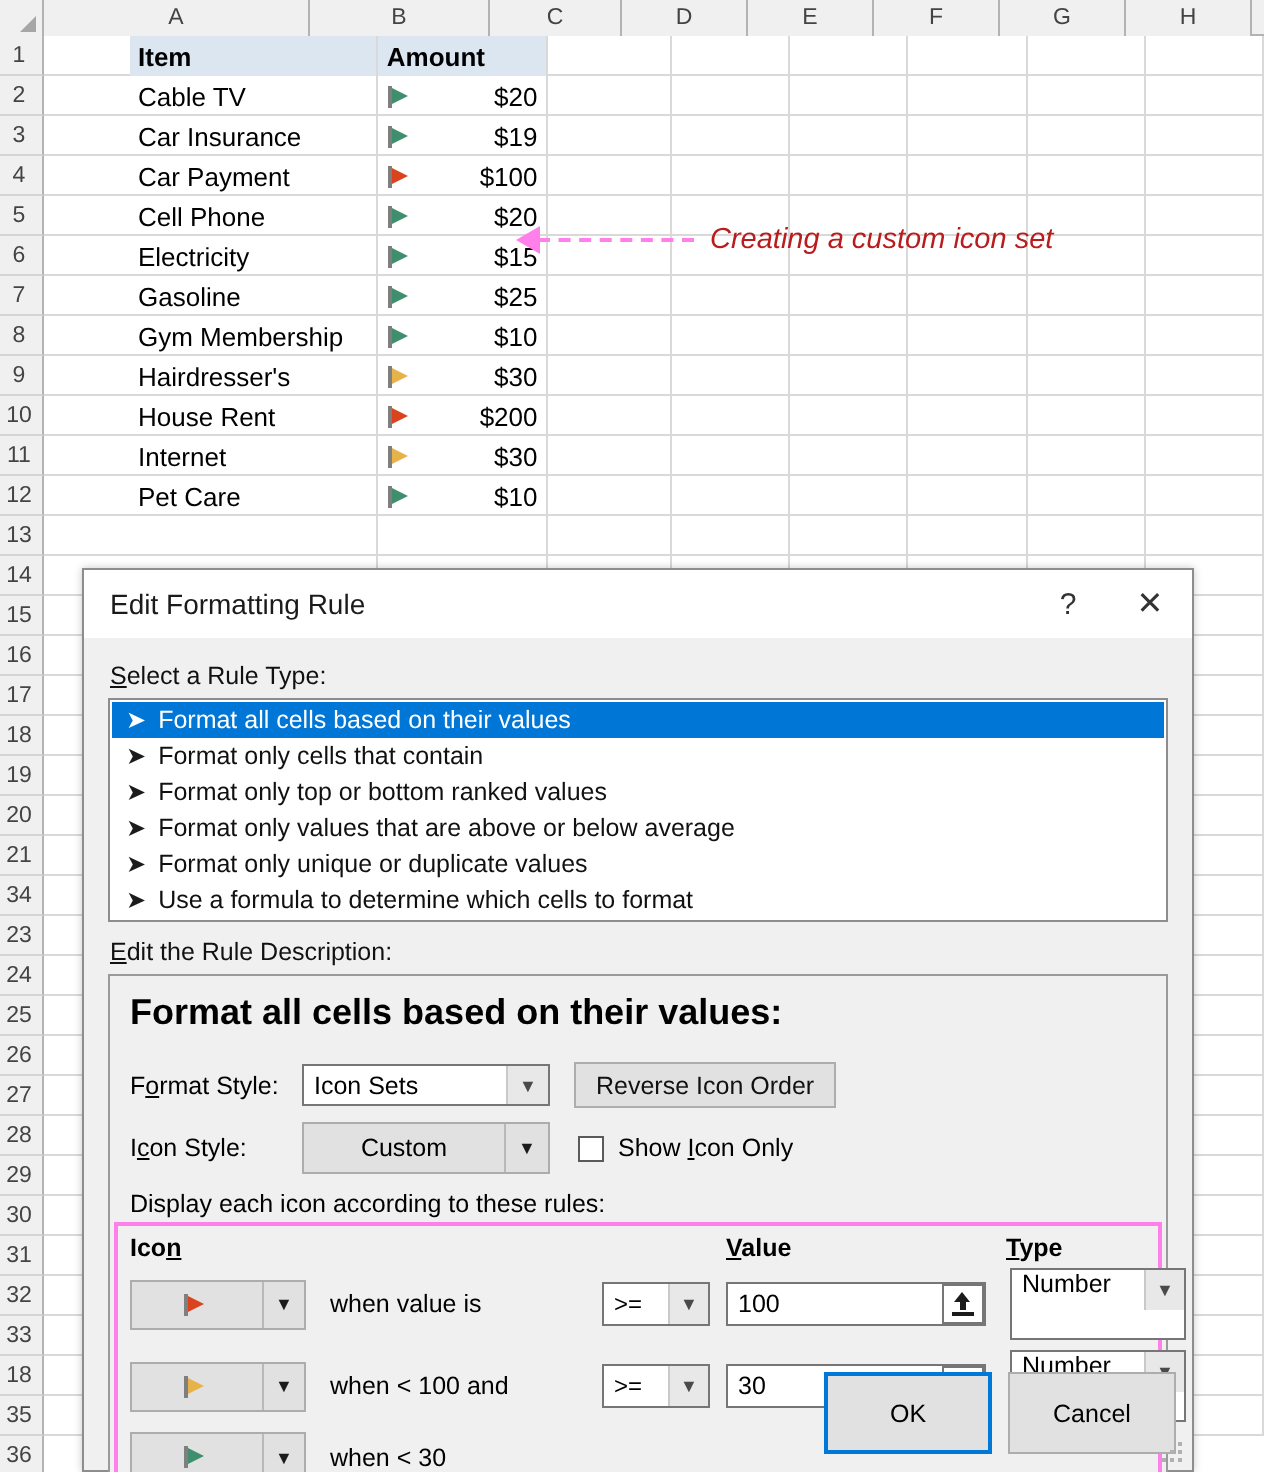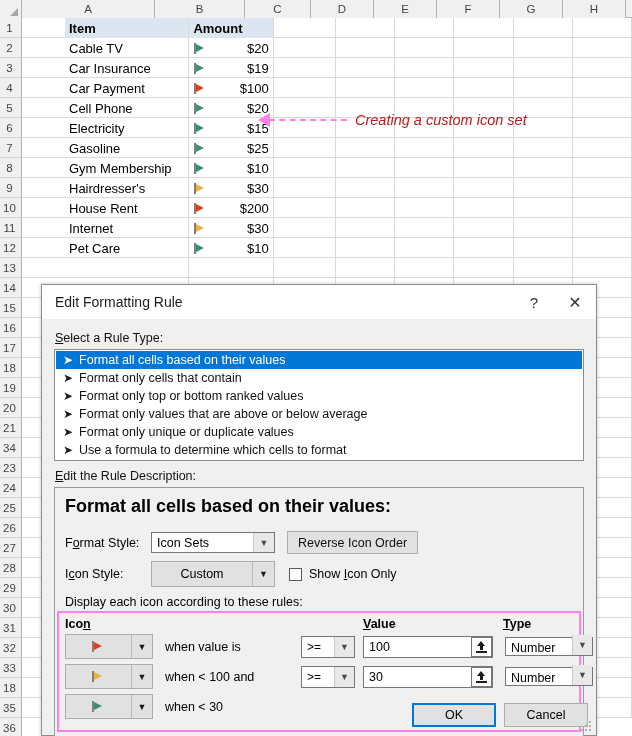--- a/index.html
+++ b/index.html
@@ -488,26 +488,26 @@
   .rangeicon .ra-base {
     position: absolute;
     left: 0px; bottom: 0;
     width: 11px; height: 2px;
     background: #1b1b1b;
   }
 
   .type-combo {
     width: 88px;
     flex: 0 0 88px;
-    height: 19px;
+    height: 36px;
     background: #ffffff;
     border: 1px solid #767676;
     box-sizing: border-box;
     display: flex;
-    align-items: flex-end;
+    align-items: flex-start;
     font-size: 12.5px;
     padding-left: 5px;
     margin-left: 12px;
   }
   .type-combo .cb-arrow {
     width: 19px; height: 20px;
     margin-left: auto;
     background: #e8e8e8;
     border-left: 1px solid #c9c9c9;
     display: flex; align-items: center; justify-content: center;
@@ -516,21 +516,21 @@
 
   .dlg-footer {
     position: absolute;
     right: 8px;
     bottom: 8px;
     display: flex;
     align-items: center;
   }
   .foot-btn {
     width: 84px;
-    height: 24px;
+    height: 41px;
     background: #e1e1e1;
     border: 1px solid #adadad;
     box-sizing: border-box;
     display: flex;
     align-items: center;
     justify-content: center;
     font-size: 12.5px;
     margin-left: 8px;
   }
   .foot-btn.default {

